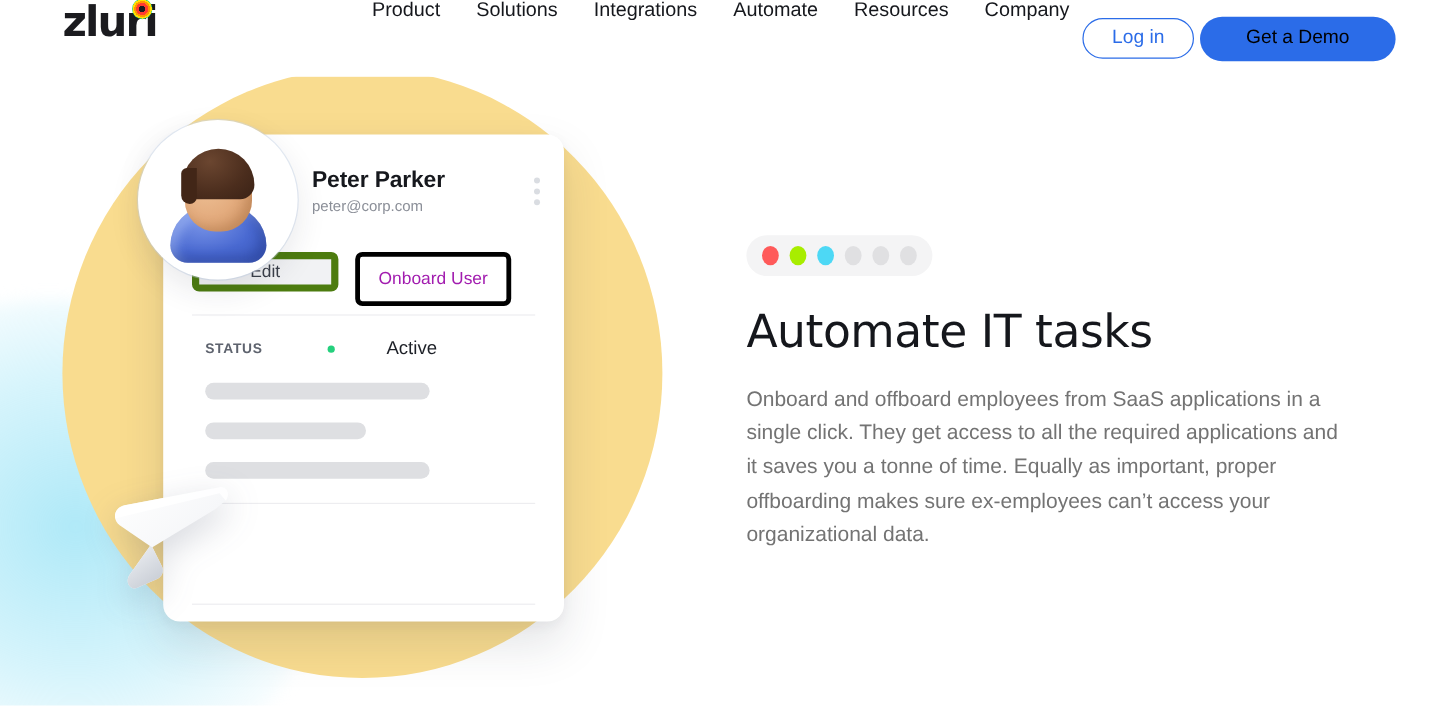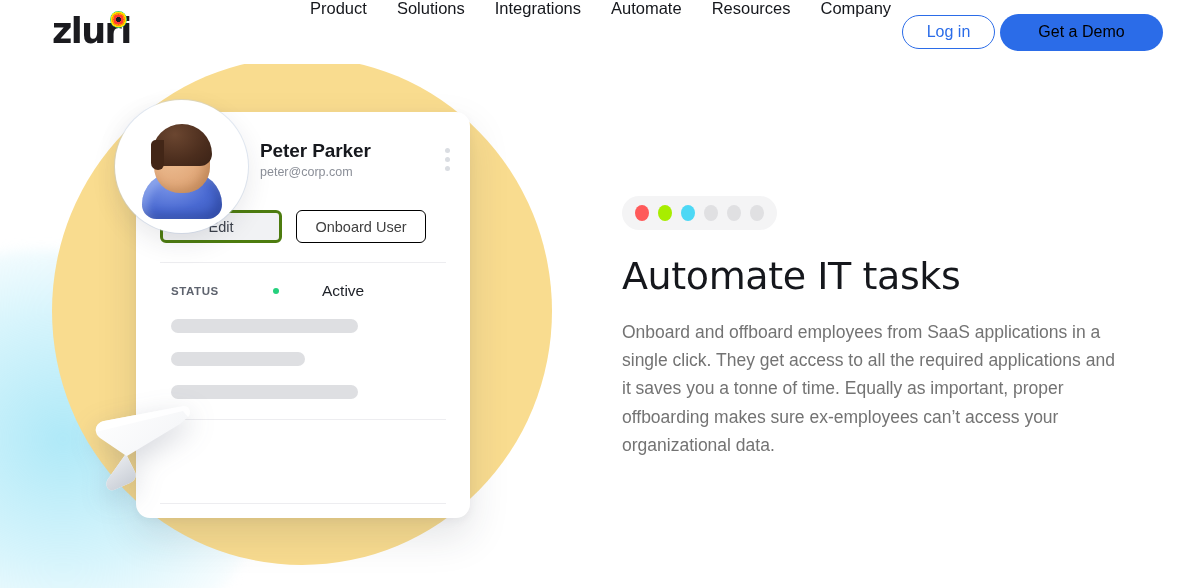--- a/index.html
+++ b/index.html
@@ -13,21 +13,21 @@
   }
 
   
   .header{
     position:absolute; top:0; left:0;
     width:1201px; height:64px;
     display:flex; align-items:center;
     z-index:60; background:#fff;
   }
   .logo-wrap{
-    position:absolute; left:52px; top:14px;
+    position:absolute; left:52px; top:2px;
     display:flex; align-items:flex-start;
   }
   .logo-text{
     font-size:35px; font-weight:700; letter-spacing:-1.6px;
     color:#1b1b1f; line-height:1;
     font-family:"DejaVu Sans", sans-serif;
   }
   .logo-dot{
     position:absolute; left:58px; top:-3px;
     width:17px; height:17px; border-radius:50%;
@@ -114,29 +114,29 @@
     display:flex; flex-direction:column; gap:4px;
   }
   .kebab i{ width:5px; height:5px; border-radius:50%; background:#dadde2; display:block; }
 
   .card-btns{
     position:absolute; left:0; top:98px; width:100%;
     display:flex; gap:14px; padding:0 24px;
   }
   .btn-edit{
     width:122px; height:33px; border-radius:6px;
-    background:#f1f2f4; border:3px solid #4d7c0f;
+    background:#f1f2f4; border:6px solid #4d7c0f;
     display:flex; align-items:center; justify-content:center;
     font-size:14.5px; color:#3a3f49; cursor:pointer;
   }
   .btn-onboard{
-    width:130px; height:33px; border-radius:6px;
-    background:#fff; border:1px solid #000000;
+    width:130px; height:45px; border-radius:6px;
+    background:#fff; border:4px solid #000000;
     display:flex; align-items:center; justify-content:center;
-    font-size:14.5px; color:#404040; cursor:pointer; white-space:nowrap;
+    font-size:14.5px; color:#a21caf; cursor:pointer; white-space:nowrap;
   }
 
   .divider{
     position:absolute; left:24px; width:286px; height:1px; background:#ededf0;
   }
   .div-1{ top:150px; }
   .div-2{ top:307px; }
   .div-3{ top:391px; }
 
   .status-row{

